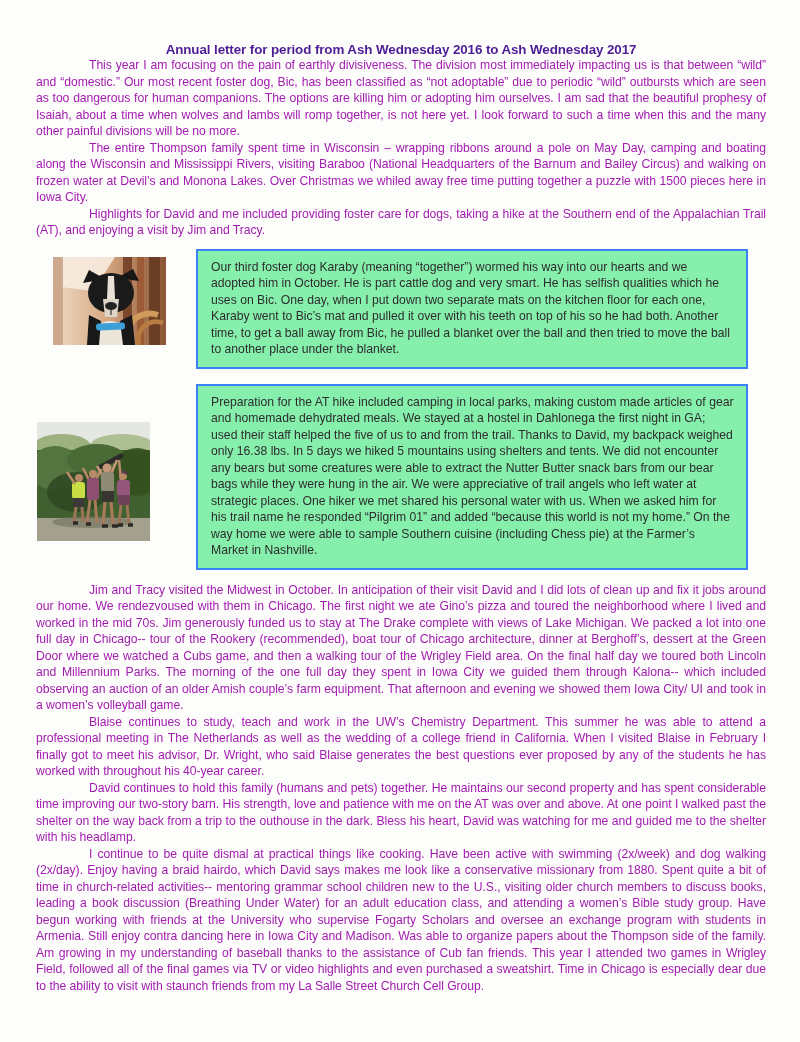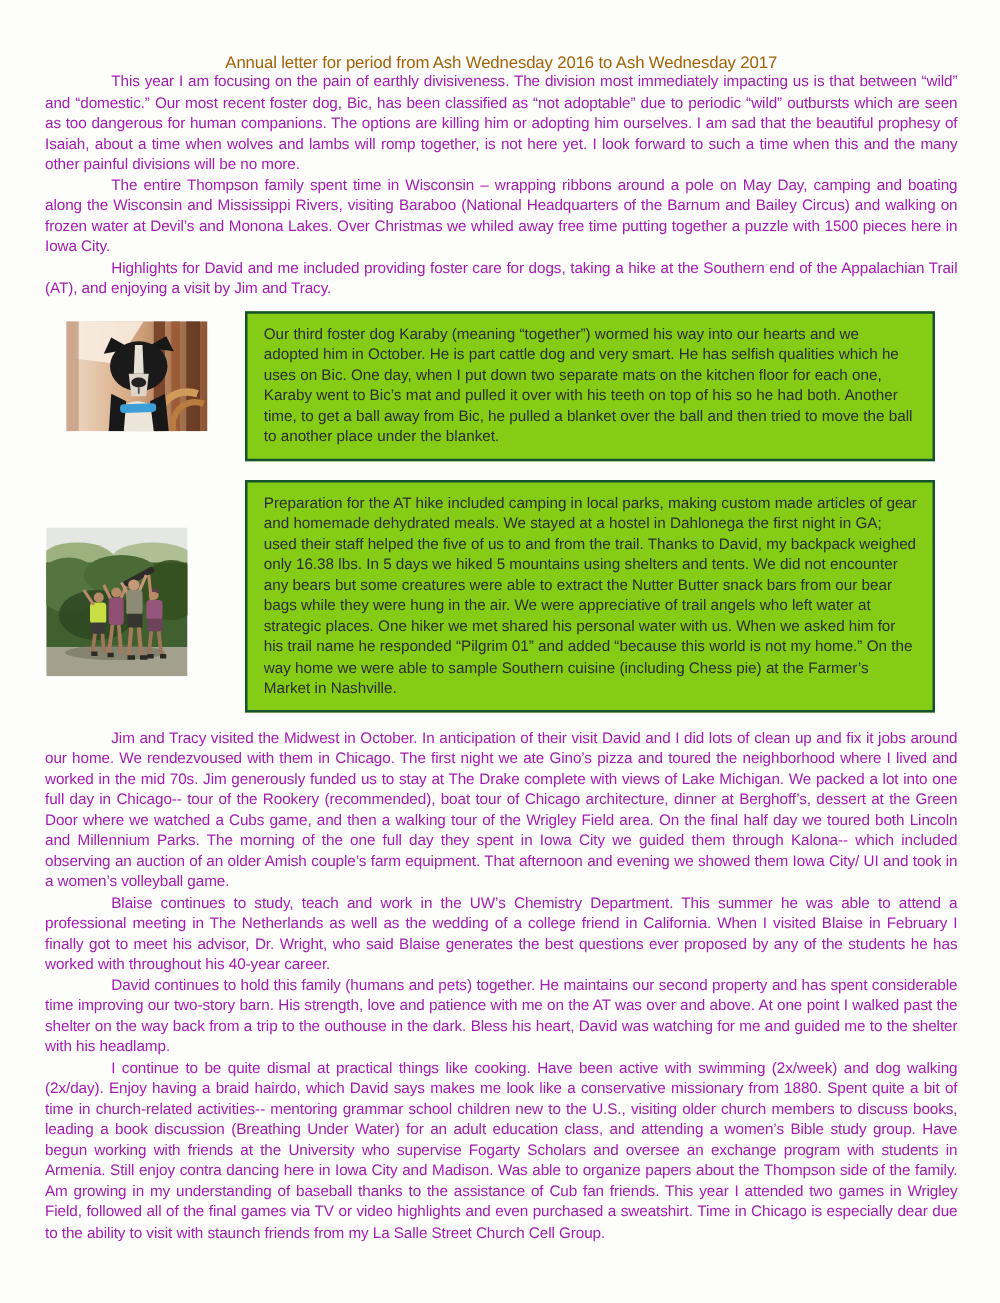--- a/index.html
+++ b/index.html
@@ -8,24 +8,24 @@
     width:800px; height:1042px;
     background:#fdfdfc;
     font-family:"Liberation Sans", sans-serif;
     color:#2d2d2d;
     overflow:hidden;
   }
   .content { padding:0 34px 0 36px; }
   .title {
     padding-top:42px;
     text-align:center;
-    font-weight:400;
+    font-weight:700;
     font-size:13.4px;
     letter-spacing:-0.1px;
-    color:#a16207;
+    color:#4c1d95;
   }
   p.body {
     margin:0;
     font-size:12.2px;
     line-height:16.5px;
     text-align:justify;
     text-indent:53px;
     letter-spacing:-0.05px;
     color:#a21caf;
   }
@@ -34,22 +34,22 @@
   .row-1 { margin-top:10px; }
   .row-2 { margin-top:15px; margin-bottom:12px;align-items:center; }
   .photo { flex:none; display:block; }
   .dog-photo { margin-left:17px; margin-top:8px; }
   .group-photo { margin-left:1px; margin-top:9px; }
   .callout {
     margin-left:auto;
     width:552px;
     margin-right:18px;
     box-sizing:border-box;
-    border:2px solid #14532d;
-    background:#84cc16;
+    border:2px solid #3b82f6;
+    background:#86efac;
     padding:8px 12px 9px 13px;
     font-size:12.2px;
     line-height:16.5px;
     text-align:left;
     color:#2d2d2d;
   }
   .italic { }
 </style>
 </head>
 <body>

